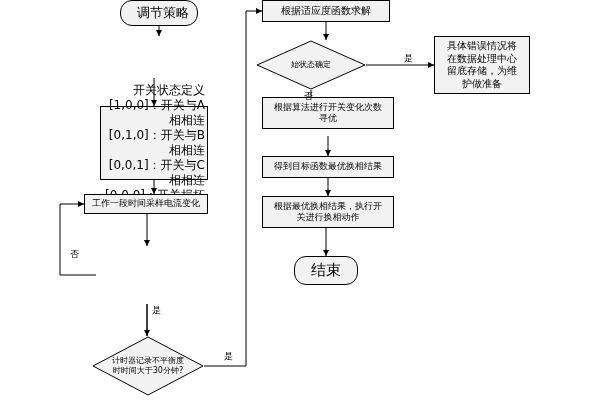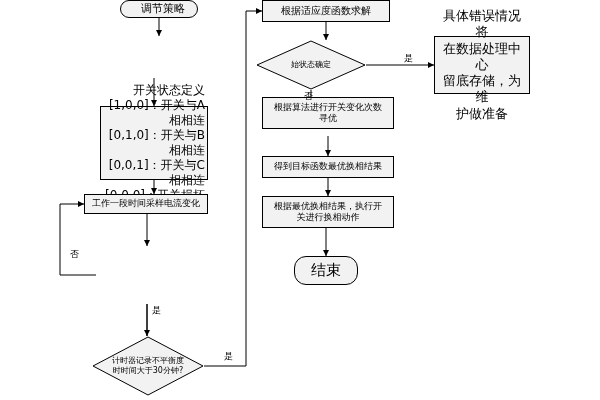--- a/index.html
+++ b/index.html
@@ -98,21 +98,21 @@
       <path d="M311,90 L311,104"></path>
       <path d="M328,136 L328,156"></path>
       <path d="M328,178 L328,196"></path>
       <path d="M326,228 L326,256"></path>
     </g>
     <g stroke="#000" stroke-width="1" fill="none">
       <path d="M147,304 L147,336"></path>
     </g>
   </svg>
 
-  <div class="node rounded" style="left:120px; top:0px; width:78px; height:18px; font-size:11px;padding-left:10px;">调节策略</div>
+  <div class="node rounded" style="left:120px; top:0px; width:78px; height:26px; font-size:13px;padding-left:10px;">调节策略</div>
 
 
   <div class="node" style="left:100px; top:106px; width:108px; height:74px; font-size:12px;text-align:right;">开关状态定义
 [1,0,0]：开关与A相相连
 [0,1,0]：开关与B相相连
 [0,0,1]：开关与C相相连
 [0,0,0]：开关损坏</div>
 
   <div class="node" style="left:84px; top:194px; width:124px; height:20px; font-size:9px;text-align:right;">工作一段时间采样电流变化</div>
 
@@ -127,21 +127,21 @@
 
   <div class="node" style="left:262px; top:0px; width:128px; height:22px; font-size:10px;">根据适应度函数求解</div>
 
   <div class="diamond-wrap" style="left:256px; top:40px; width:110px; height:50px;">
     <svg width="110" height="50" viewBox="0 0 110 50">
       <polygon points="55,1 109,25 55,49 1,25" fill="#f2f2f2" stroke="#000" stroke-width="1"></polygon>
     </svg>
     <div class="diamond-label" style="font-size:8px;">始状态确定</div>
   </div>
 
-  <div class="node" style="left:434px; top:36px; width:96px; height:58px; font-size:13px;">具体错误情况将
+  <div class="node" style="left:434px; top:36px; width:96px; height:58px; font-size:10px;">具体错误情况将
 在数据处理中心
 留底存储，为维
 护做准备</div>
 
   <div class="node" style="left:262px; top:97px; width:132px; height:32px; font-size:9px;">根据算法进行开关变化次数
 寻优</div>
 
   <div class="node" style="left:262px; top:196px; width:132px; height:32px; font-size:9px;">根据最优换相结果，执行开
 关进行换相动作</div>
 

